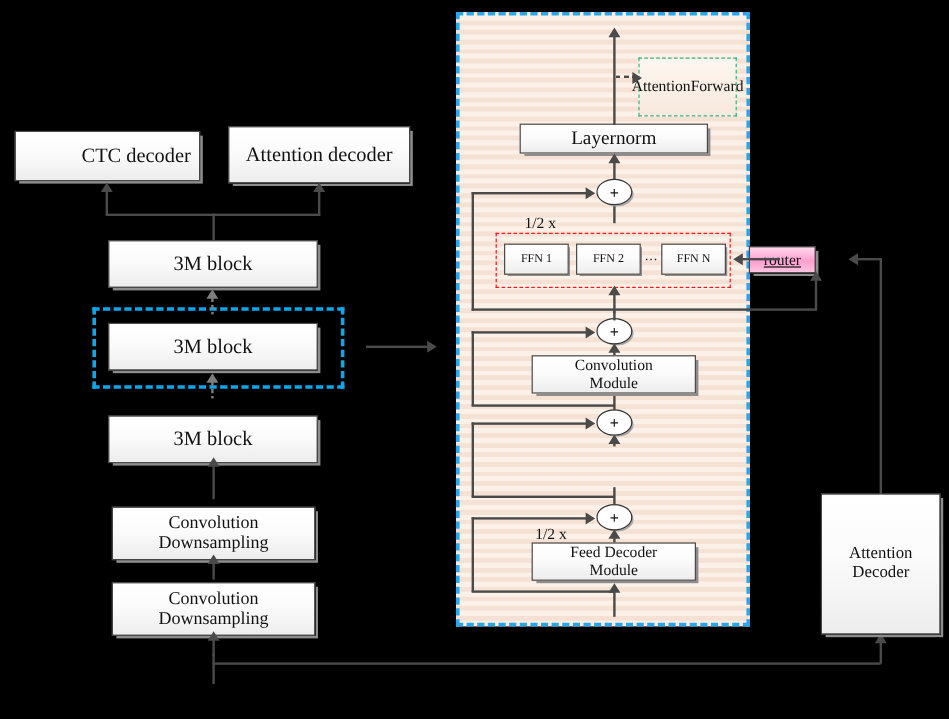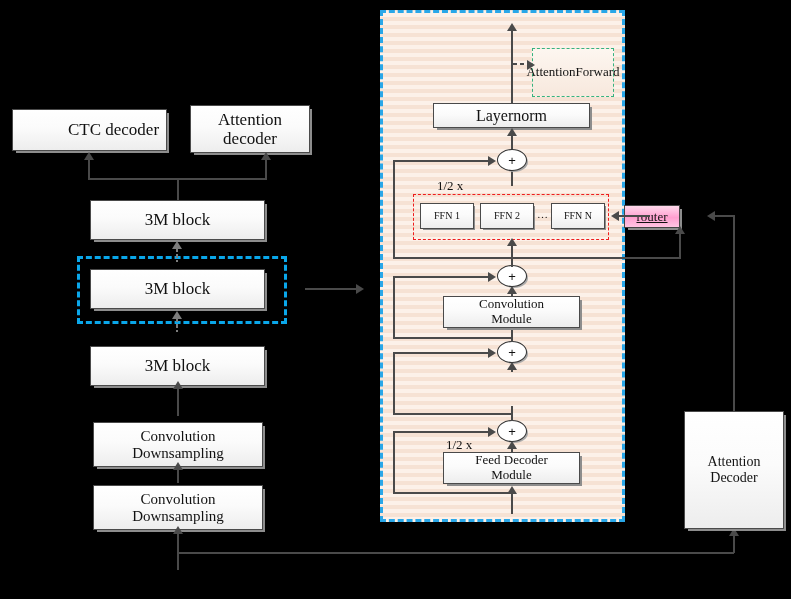--- a/index.html
+++ b/index.html
@@ -57,21 +57,21 @@
 </style>
 </head>
 <body>
 
 <div id="root">
 
   <div class="box" style="left:12px;top:109px;width:155px;height:42px;font-size:17px;padding-left:48px;">
     <span>CTC decoder</span>
   </div>
 
-  <div class="box" style="left:190px;top:105px;width:120px;height:48px;font-size:17px;">
+  <div class="box" style="left:190px;top:105px;width:152px;height:48px;font-size:17px;">
     <span>Attention decoder</span>
   </div>
 
   <div class="ln" style="left:177px;top:178px;width:1.6px;height:22px;"></div>
   <div class="ln" style="left:88px;top:178px;width:179px;height:1.6px;"></div>
   <div class="ln" style="left:88px;top:160px;width:1.6px;height:19px;"></div>
   <div class="ln" style="left:265px;top:160px;width:1.6px;height:19px;"></div>
   <div class="arrow ar-up" style="left:84px;top:152px;"></div>
   <div class="arrow ar-up" style="left:261px;top:152px;"></div>
 

